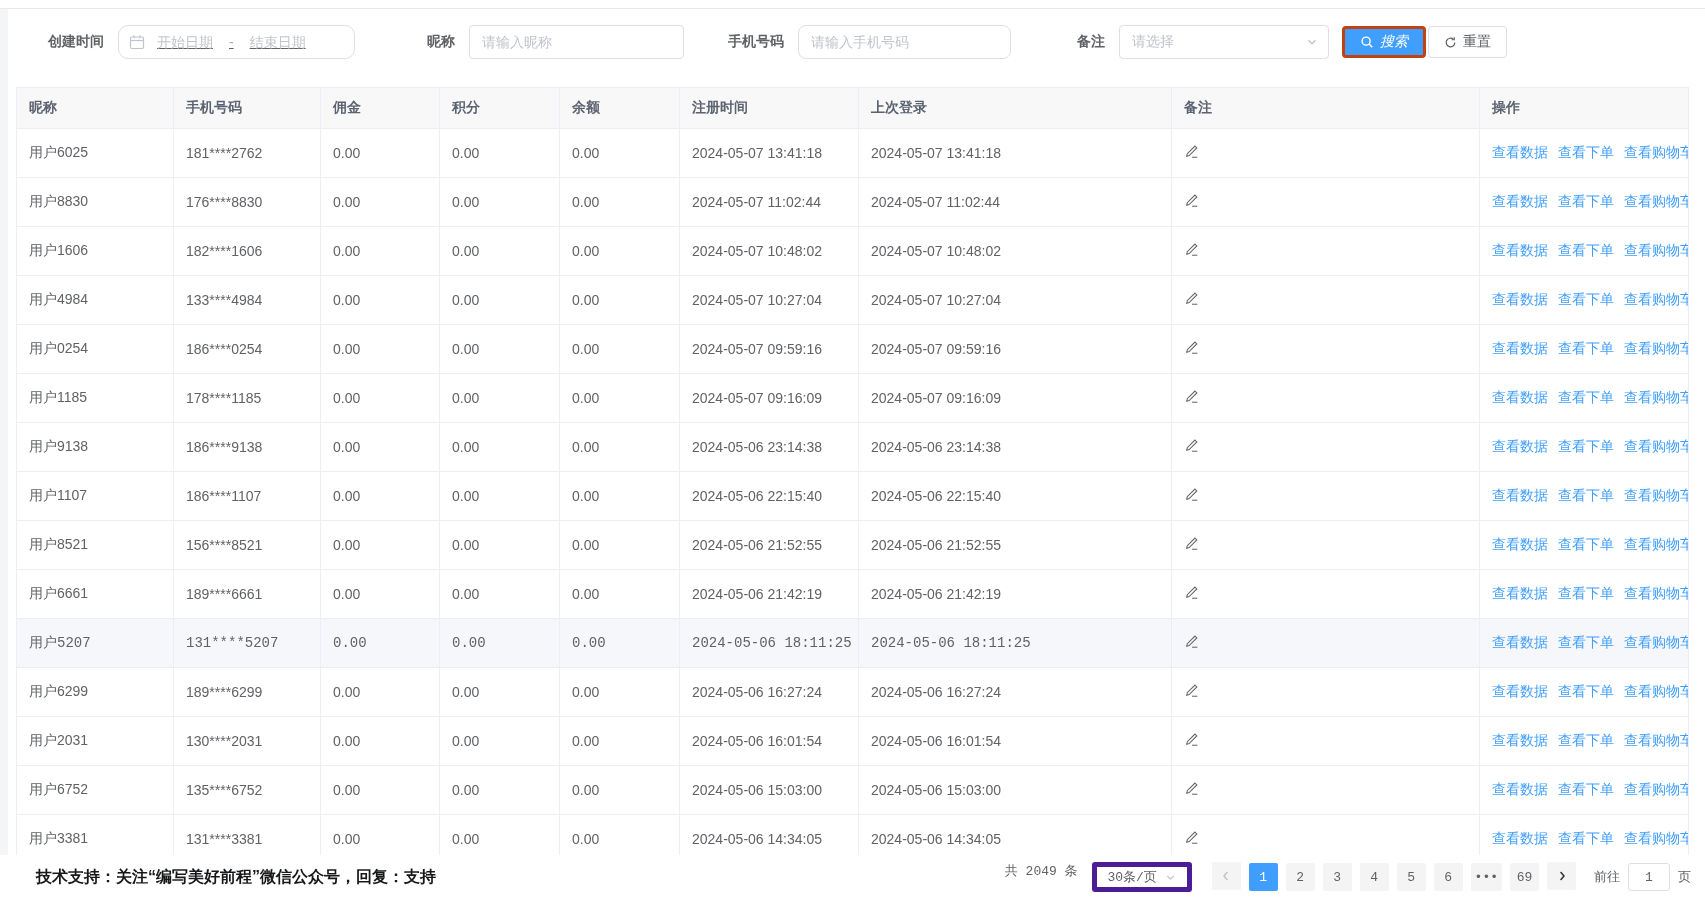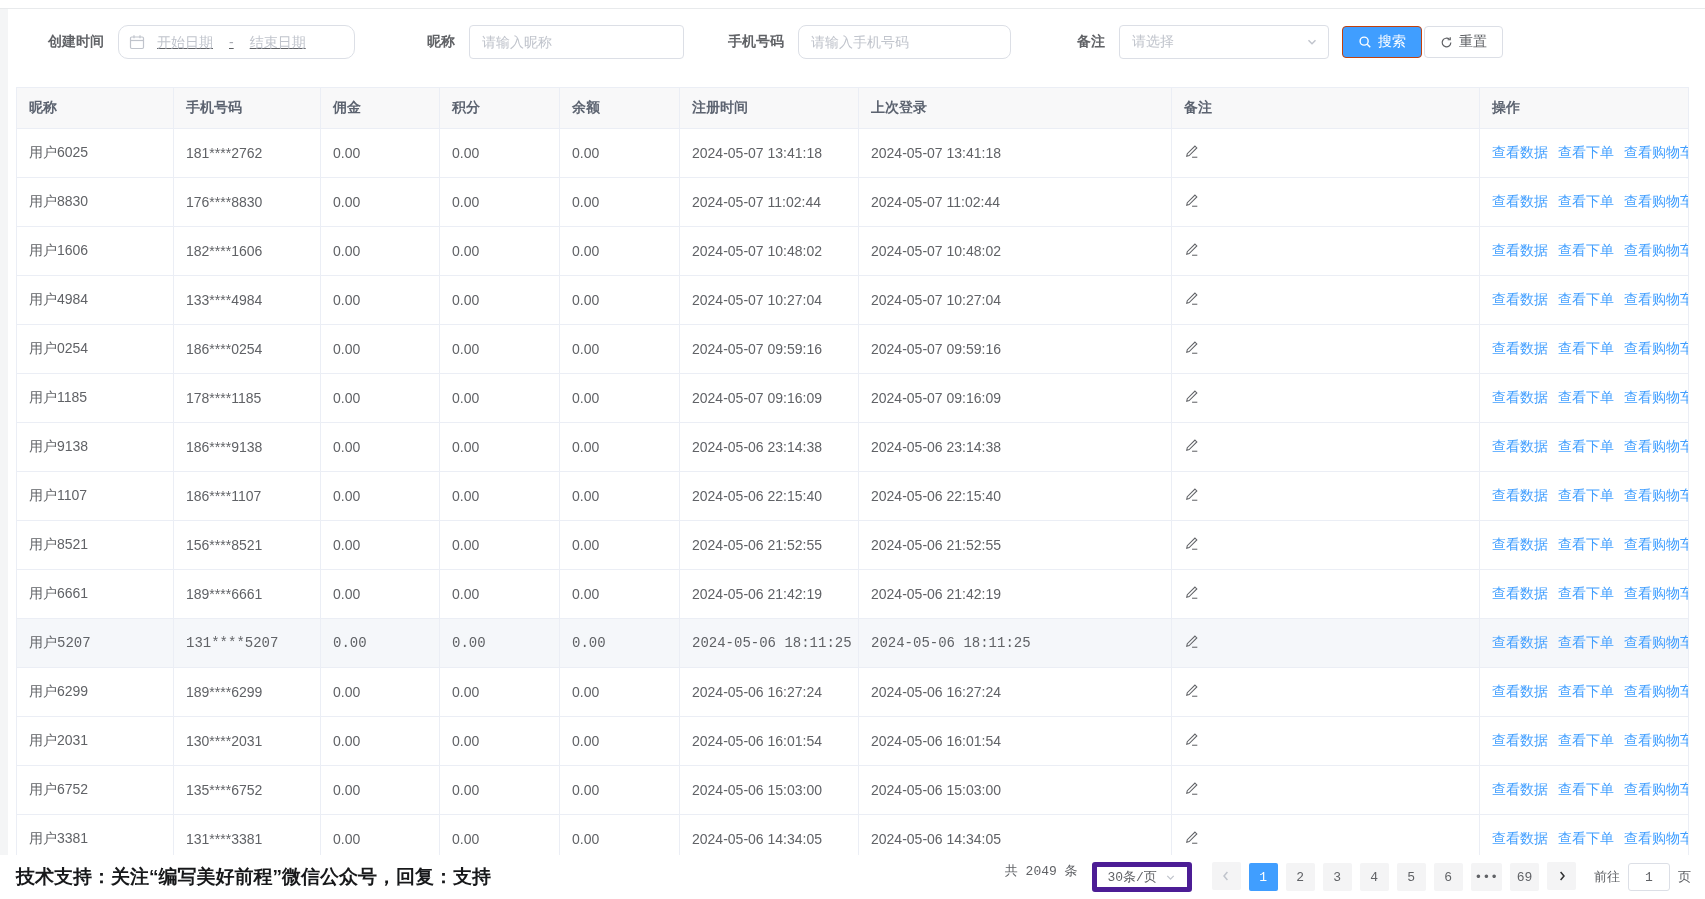--- a/index.html
+++ b/index.html
@@ -42,21 +42,21 @@
     width:210px; height:34px; margin-left:14px; border:1px solid #dcdfe6; border-radius:4px;
     display:flex; align-items:center; padding:0 10px 0 12px;
     font-size:14px; color:#c0c4cc; cursor:pointer; background:#fff;
   }
   .f-select .chev { margin-left:auto; display:flex; }
   .btn {
     height:32px; border-radius:4px; font-size:14px; cursor:pointer;
     display:inline-flex; align-items:center; gap:6px; padding:0 15px;
     font-family:inherit;
   }
-  .btn-search { margin-left:13px; background:#409eff; border:1px solid #c2410c; color:#fff; }
+  .btn-search { margin-left:13px; background:#409eff; border:3px solid #c2410c; color:#fff;font-style:italic; }
   .btn-reset  { margin-left:2px; background:#fff; border:1px solid #dcdfe6; color:#606266; }
 
   
   .table-wrap { position:absolute; top:87px; left:16px; right:16px; bottom:44px; overflow:hidden; }
   table { width:100%; border-collapse:collapse; table-layout:fixed; }
   th, td {
     border:1px solid #ebeef5; text-align:left; padding:0 12px;
     font-size:14px; white-space:nowrap; overflow:hidden;
   }
   th { height:41px; background:#f8f8f9; color:#5c6370; font-weight:700; }
@@ -64,21 +64,21 @@
   tr.hover-row td { background:#f5f7fa;font-family:Liberation Mono, monospace; }
   .op-link { color:#409eff; text-decoration:none; margin-right:10px; cursor:pointer; }
   .op-link:last-child { margin-right:0; }
   .edit-btn { background:none; border:none; cursor:pointer; padding:0; display:inline-flex; align-items:center; }
 
   
   .footer {
     position:absolute; left:0; bottom:0; width:100%; height:44px; background:#fff;
     display:flex; align-items:center; padding:0 14px 0 16px; z-index:5;
   }
-  .support { font-size:19px; font-weight:700; color:#17181a; }
+  .support { font-size:16px; font-weight:700; color:#17181a;margin-left:20px; }
   .pagination { margin-left:auto; display:flex; font-size:13px; color:#606266;font-family:Liberation Mono, monospace; }
   .pg-total { margin-right:14px; white-space:nowrap; }
   .size-select {
     width:100px; height:30px; border:5px solid #4c1d95; border-radius:3px;
     display:flex; align-items:center; justify-content:center; gap:8px;
     margin-right:16px; cursor:pointer; color:#606266; background:#fff;
   }
   .pg-btn {
     min-width:29px; height:28px; margin:0 4px; padding:0 4px;
     background:#f4f4f5; border:none; border-radius:2px;

